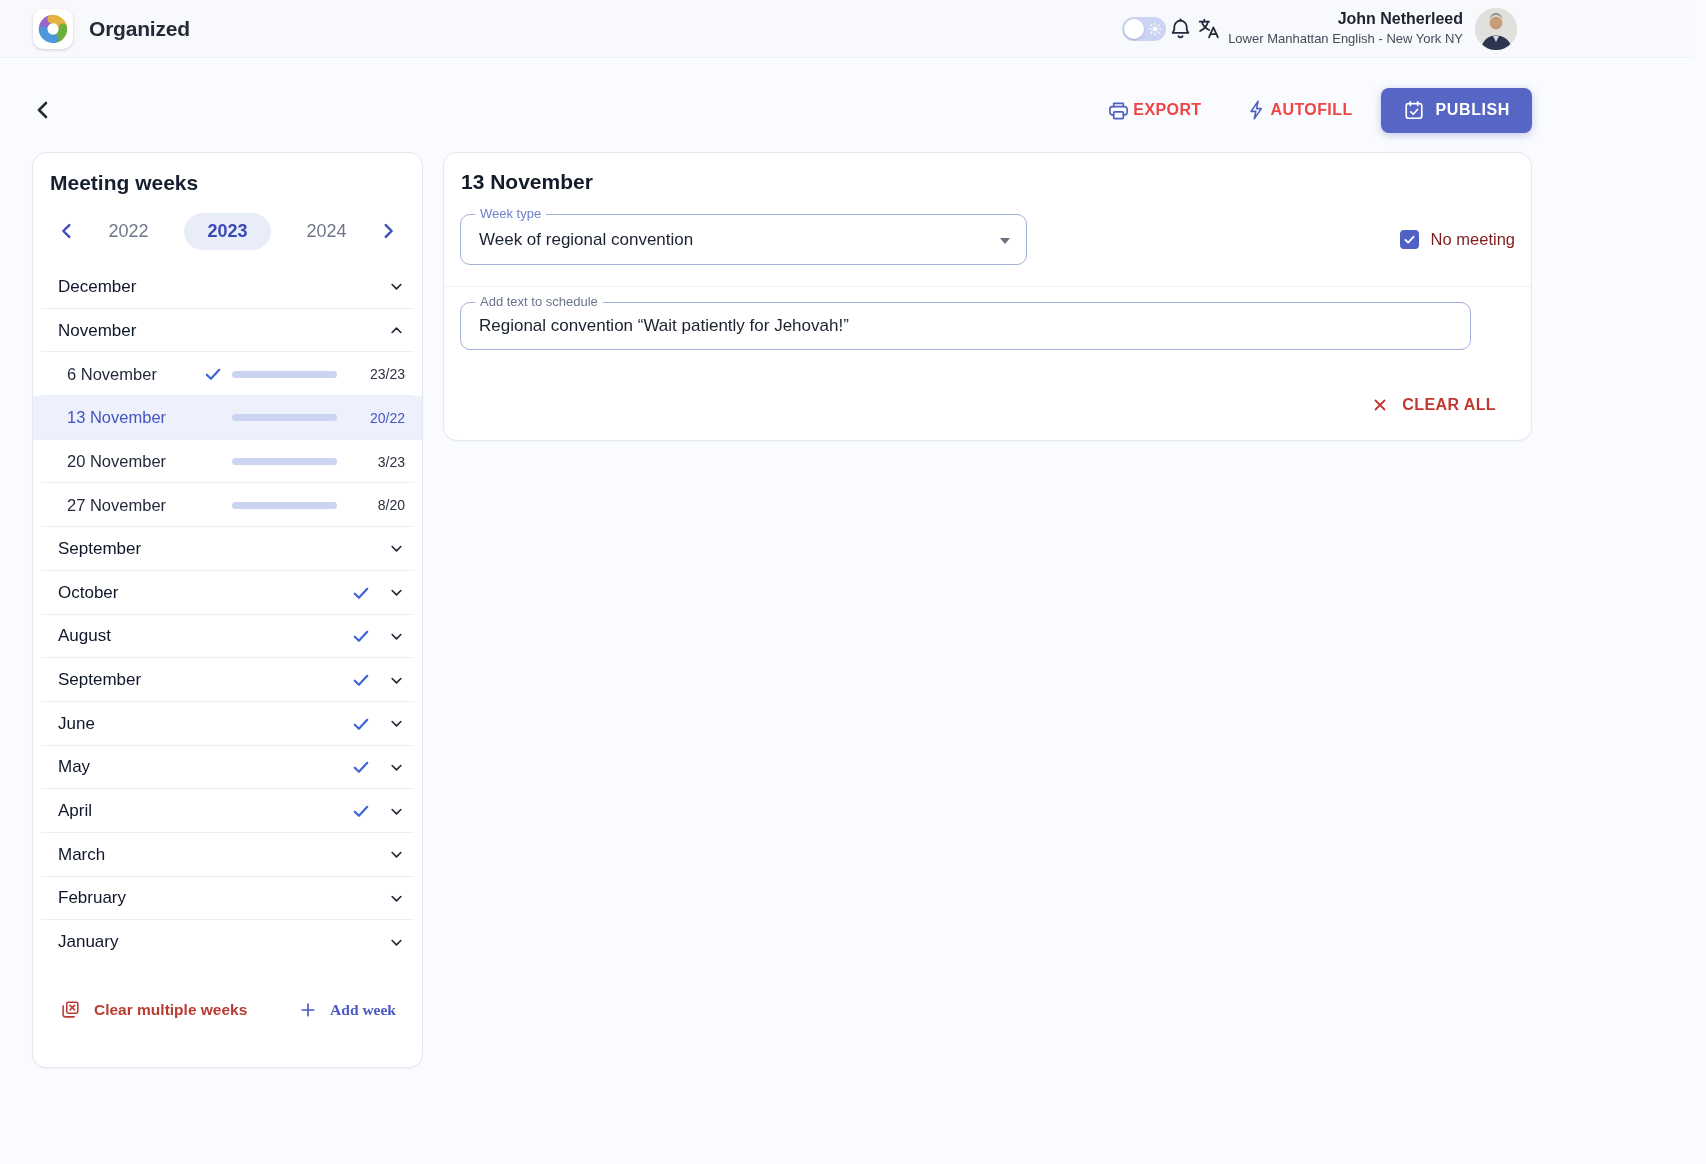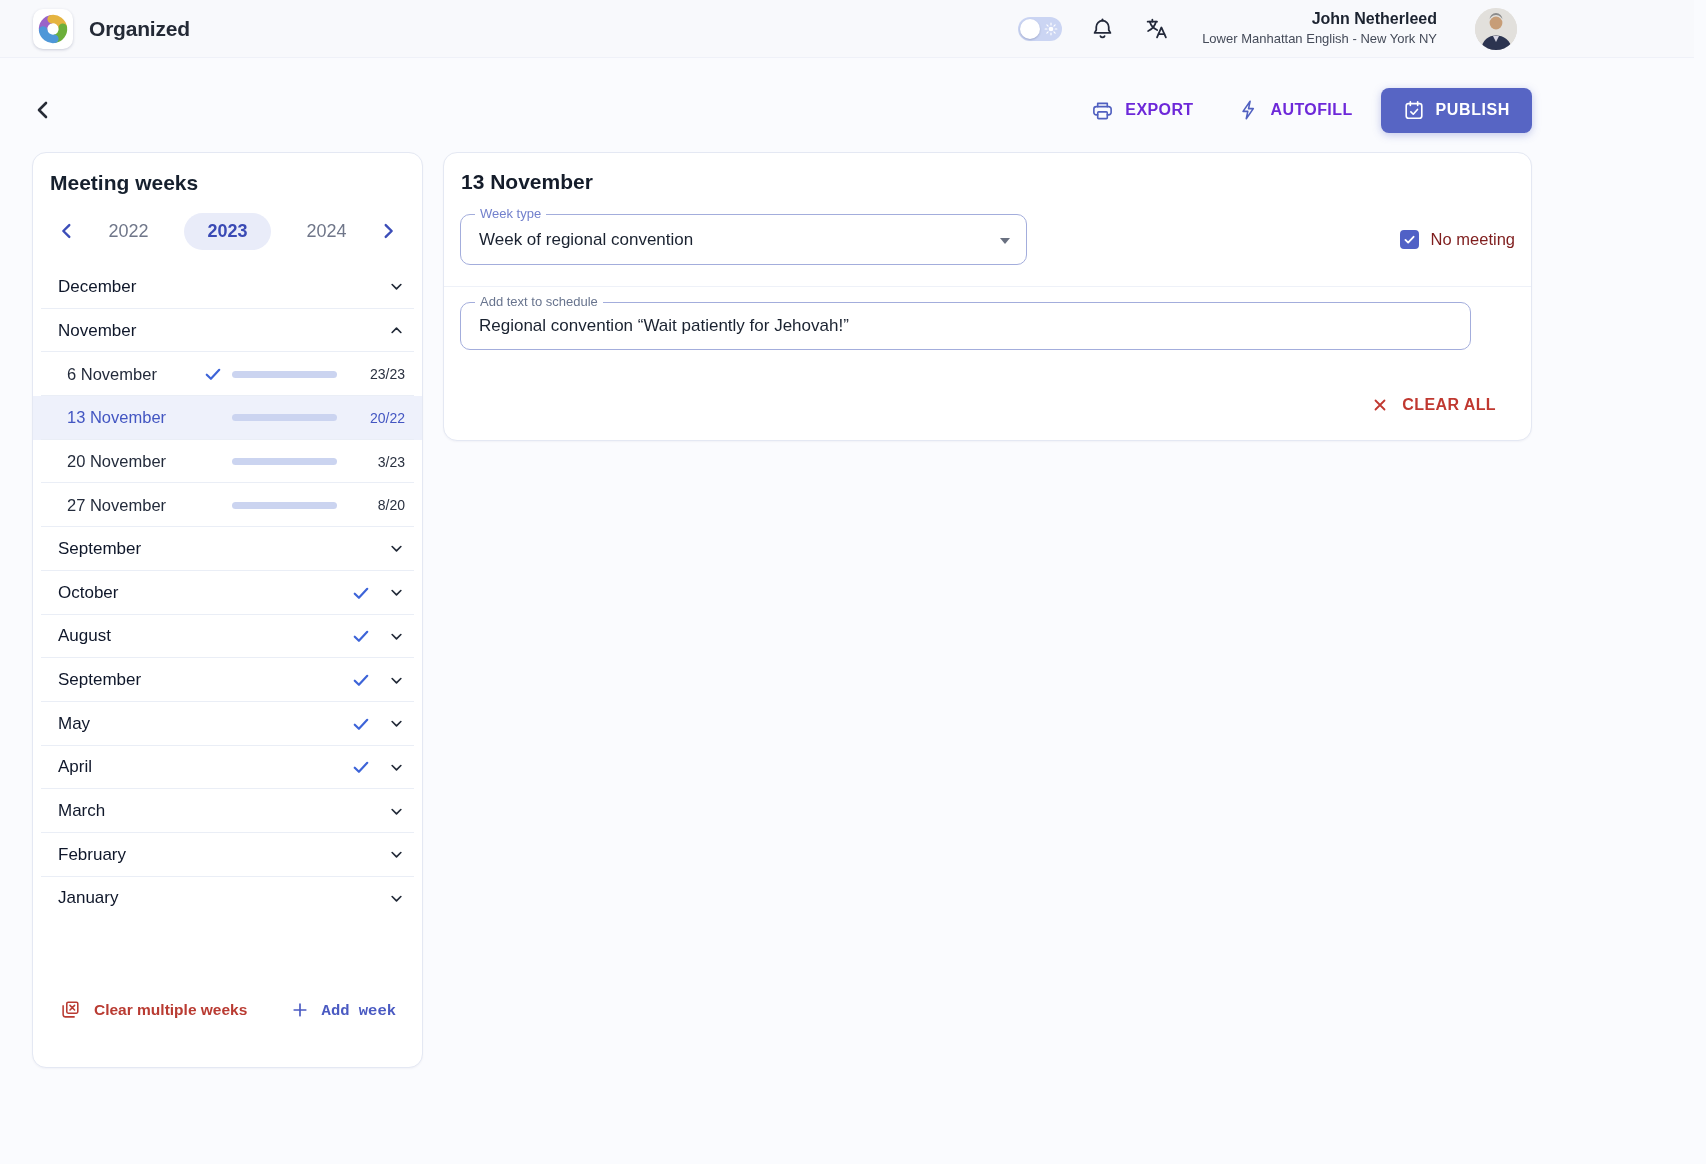--- a/index.html
+++ b/index.html
@@ -18,21 +18,21 @@
     position:absolute; top:0; left:0; right:12px; height:58px;
     background:#F8F9FC; border-bottom:1px solid #EFF1F8;
     display:flex; align-items:center; padding:0 177px 0 33px;
   }
   .logo {
     width:40px; height:40px; border-radius:10px; background:#fff;
     box-shadow:0 1px 3px rgba(40,50,90,.22);
     display:flex; align-items:center; justify-content:center;
   }
   .brand { margin-left:16px; font-size:21px; font-weight:700; color:#242A36; letter-spacing:-.2px; }
-  .tb-right { margin-left:auto; display:flex; align-items:center; gap:26px; }
+  .tb-right { margin-left:auto; display:flex; align-items:center; }
   .toggle {
     width:44px; height:24px; border-radius:12px; background:#CBD5F3; position:relative;
   }
   .toggle .knob {
     position:absolute; left:2px; top:2px; width:20px; height:20px; border-radius:50%;
     background:#fff; box-shadow:0 1px 2px rgba(30,40,90,.25);
   }
   .toggle .sun { position:absolute; right:4px; top:5px; }
   .iconbtn { display:flex; align-items:center; justify-content:center; width:28px; height:28px; }
   .userblock { text-align:right; line-height:1.25; margin-left:6px; }
@@ -45,22 +45,22 @@
 
   
   .pagehead {
     position:absolute; top:86px; left:30px; right:174px; height:48px;
     display:flex; align-items:center;
   }
   .backbtn { width:26px; height:26px; display:flex; align-items:center; justify-content:center; }
   .pagetitle { margin-left:26px; font-size:26px; font-weight:700; color:#1F2430; letter-spacing:-.2px; }
   .head-actions { margin-left:auto; display:flex; align-items:center; gap:44px; }
   .linkbtn {
-    display:flex; align-items:center; gap:11px;
-    color:#6d28d9; font-size:16px; font-weight:600; letter-spacing:.4px;
+    display:flex; align-items:center; gap:3px;
+    color:#ef4444; font-size:16px; font-weight:600; letter-spacing:.4px;
     background:none; border:none; font-family:inherit; cursor:pointer;
   }
   .publishbtn {
     margin-left:-16px;
     display:flex; align-items:center; gap:11px;
     height:45px; padding:0 22px; border:none; border-radius:8px;
     background:#5765C4; color:#fff; font-size:16px; font-weight:600; letter-spacing:.6px;
     font-family:inherit; box-shadow:0 2px 8px rgba(87,101,196,.35); cursor:pointer;
   }
 
@@ -106,22 +106,22 @@
 
   .sb-footer {
     position:absolute; top:840px; left:26px; right:26px; height:34px;
     display:flex; align-items:center; justify-content:space-between;
   }
   .clearweeks {
     display:flex; align-items:center; gap:13px; color:#B93B32;
     font-size:15.5px; font-weight:600; background:none; border:none; font-family:inherit; cursor:pointer;
   }
   .addweek {
-    display:flex; align-items:flex-end; gap:12px; color:#4A5AC2;
-    font-size:15.5px; font-weight:600; background:none; border:none; font-family:Liberation Mono, monospace; cursor:pointer;
+    display:flex; align-items:center; gap:12px; color:#4A5AC2;
+    font-size:15.5px; font-weight:600; background:none; border:none; font-family:Liberation Serif, serif; cursor:pointer;
   }
 
   
   .main-title { position:absolute; left:17px; top:17px; font-size:21px; font-weight:700; color:#141C2A; }
   .ofield { position:absolute; border:1px solid #A3ADDC; border-radius:10px; background:#fff; }
   .ofield .flabel {
     position:absolute; top:-9px; left:14px; background:#fff; padding:0 5px;
     font-size:13px; color:#7280CC;
   }
   .field-select { left:16px; top:61px; width:567px; height:51px; cursor:pointer; }
@@ -361,20 +361,29 @@
       <div class="row month">
     <span class="mlabel">September</span>
     <svg class="mcheck" width="20" height="20" viewBox="0 0 24 24" fill="none" stroke="#3D64D8" stroke-width="2.6" stroke-linecap="round" stroke-linejoin="round">
       <path d="M4.5 12.8l5 5L19.5 7"></path>
     </svg>
     <svg class="chev" width="19" height="19" viewBox="0 0 24 24" fill="none" stroke="#222A38" stroke-width="2.1" stroke-linecap="round" stroke-linejoin="round">
       <path d="M6.5 9.5l5.5 5.5 5.5-5.5"></path>
     </svg>
   </div>
       <div class="row month">
+    <span class="mlabel">June</span>
+    <svg class="mcheck" width="20" height="20" viewBox="0 0 24 24" fill="none" stroke="#3D64D8" stroke-width="2.6" stroke-linecap="round" stroke-linejoin="round">
+      <path d="M4.5 12.8l5 5L19.5 7"></path>
+    </svg>
+    <svg class="chev" width="19" height="19" viewBox="0 0 24 24" fill="none" stroke="#222A38" stroke-width="2.1" stroke-linecap="round" stroke-linejoin="round">
+      <path d="M6.5 9.5l5.5 5.5 5.5-5.5"></path>
+    </svg>
+  </div>
+      <div class="row month">
     <span class="mlabel">May</span>
     <svg class="mcheck" width="20" height="20" viewBox="0 0 24 24" fill="none" stroke="#3D64D8" stroke-width="2.6" stroke-linecap="round" stroke-linejoin="round">
       <path d="M4.5 12.8l5 5L19.5 7"></path>
     </svg>
     <svg class="chev" width="19" height="19" viewBox="0 0 24 24" fill="none" stroke="#222A38" stroke-width="2.1" stroke-linecap="round" stroke-linejoin="round">
       <path d="M6.5 9.5l5.5 5.5 5.5-5.5"></path>
     </svg>
   </div>
       <div class="row month">
     <span class="mlabel">April</span>

